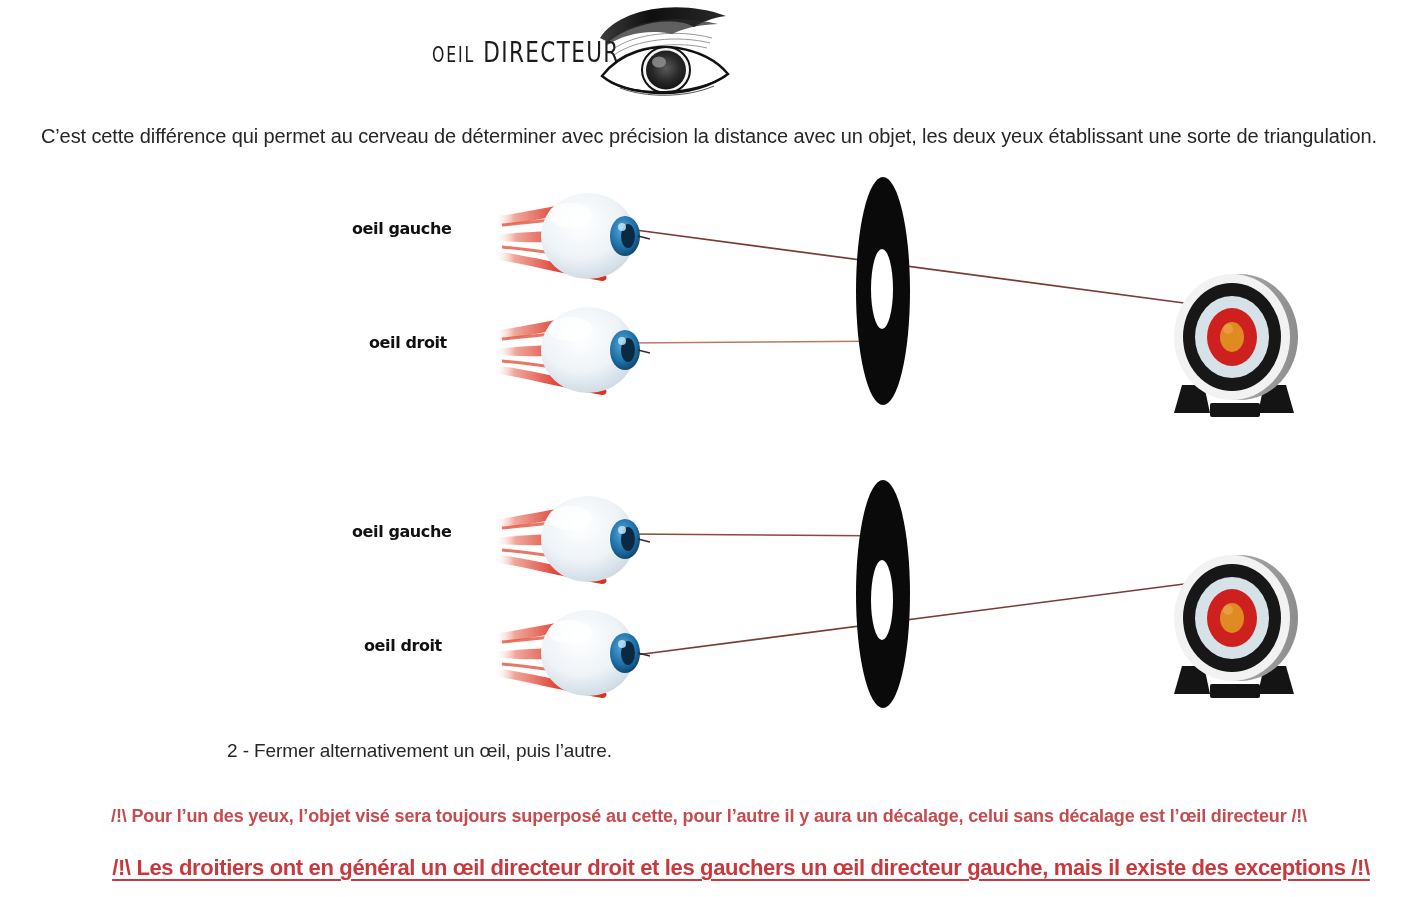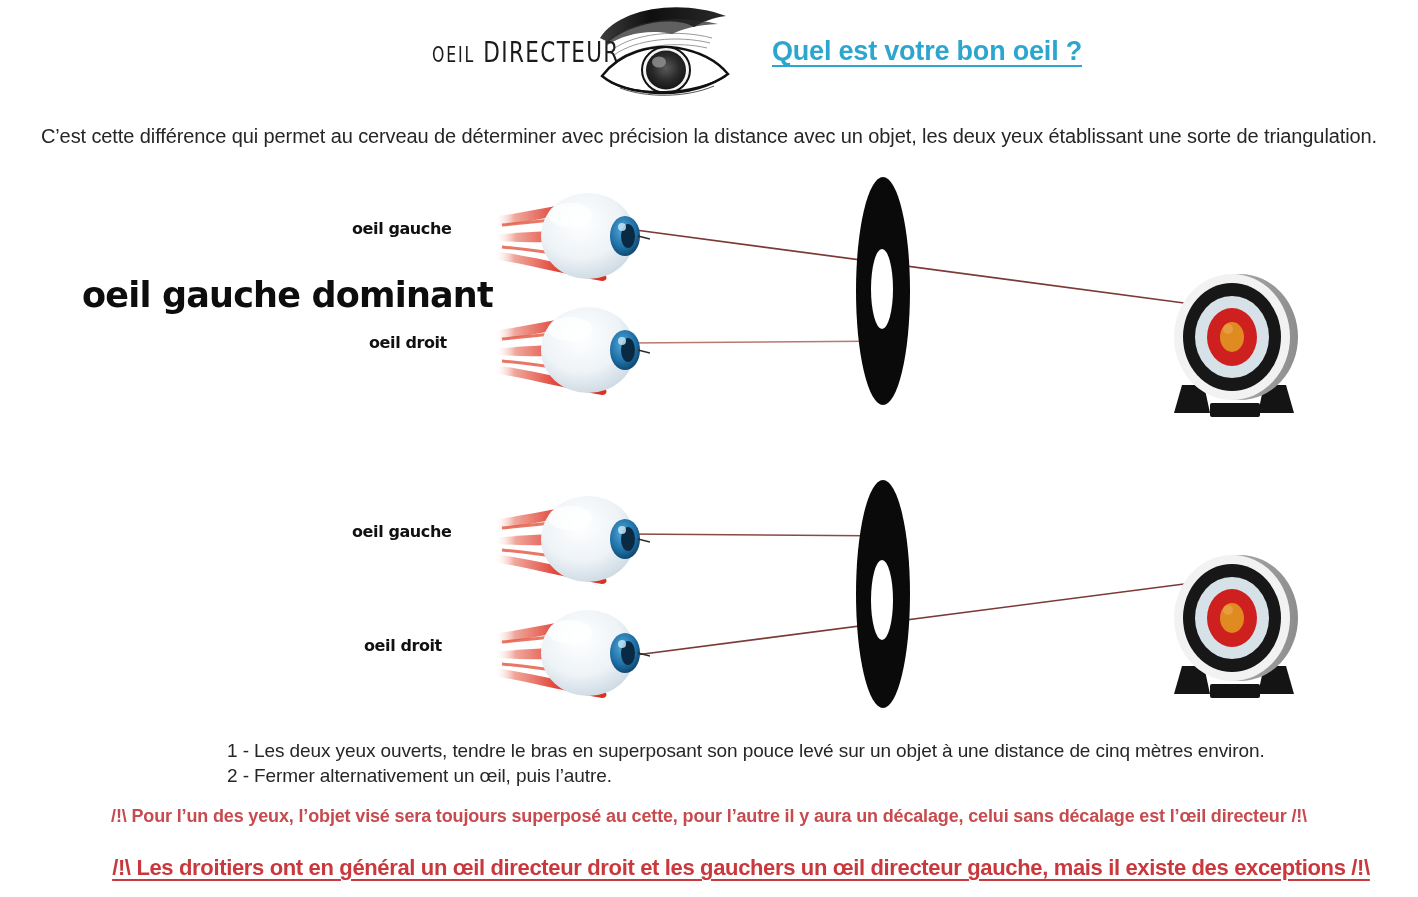--- a/index.html
+++ b/index.html
@@ -209,28 +209,26 @@
     <path d="M16,74 C34,50 66,42 92,46 C116,50 132,60 142,72 C126,84 100,92 74,91 C48,90 28,84 16,74 Z" fill="#ffffff" stroke="#111" stroke-width="2.4"></path>
 
     <ellipse cx="80" cy="68" rx="24" ry="23" fill="#f4f4f4" stroke="#111" stroke-width="2"></ellipse>
     <ellipse cx="80" cy="68" rx="20" ry="19.5" fill="url(#irisGrad)"></ellipse>
     <ellipse cx="73" cy="60" rx="7" ry="5.5" fill="#8f8f8f" opacity=".85"></ellipse>
 
     <path d="M24,80 C52,94 106,94 140,74" fill="none" stroke="#111" stroke-width="1.6"></path>
     <path d="M34,86 C60,96 100,96 128,84" fill="none" stroke="#555" stroke-width="1"></path>
   </svg>
 
-  <div id="header-title">Quel est votre bon oeil ?</div>
 </div>
 
 <div id="intro-paragraph">C’est cette différence qui permet au cerveau de déterminer avec précision la distance avec un objet, les deux yeux établissant une sorte de triangulation.</div>
 
 <div class="diagram" id="diagram-left-dominant">
 
-  <div class="dominant-label">oeil gauche dominant</div>
   <div class="eye-label upper">oeil gauche</div>
   <div class="eye-label lower">oeil droit</div>
 
   <svg class="sightlines" viewBox="0 0 1418 250">
 
     <line x1="628" y1="54" x2="1184" y2="128" stroke="#7a3b36" stroke-width="1.7"></line>
 
     <line x1="628" y1="168" x2="900" y2="166" stroke="#b97a6e" stroke-width="1.6"></line>
   </svg>
 
@@ -365,18 +363,17 @@
     <ellipse cx="68" cy="64" rx="58" ry="63" fill="#f2f2f2"></ellipse>
     <ellipse cx="68" cy="64" rx="49" ry="54" fill="#171717"></ellipse>
     <ellipse cx="68" cy="64" rx="37" ry="41" fill="#d7e2e8"></ellipse>
     <ellipse cx="68" cy="64" rx="25" ry="29" fill="#cf2020"></ellipse>
     <ellipse cx="68" cy="64" rx="12" ry="15" fill="#e08a22"></ellipse>
     <ellipse cx="64" cy="56" rx="5" ry="5" fill="#edab55" opacity=".55"></ellipse>
   </svg>
 </div>
 
 <div id="steps">
-  <div>1 - Les deux yeux ouverts, tendre le bras en superposant son pouce levé sur un objet à une distance de cinq mètres environ.</div>
   <div>2 - Fermer alternativement un œil, puis l’autre.</div>
 </div>
 
 <div id="warning-one">/!\ Pour l’un des yeux, l’objet visé sera toujours superposé au cette, pour l’autre il y aura un décalage, celui sans décalage est l’œil directeur /!\</div>
 <div id="warning-two">/!\ Les droitiers ont en général un œil directeur droit et les gauchers un œil directeur gauche, mais il existe des exceptions /!\</div>
 
 </body></html>

